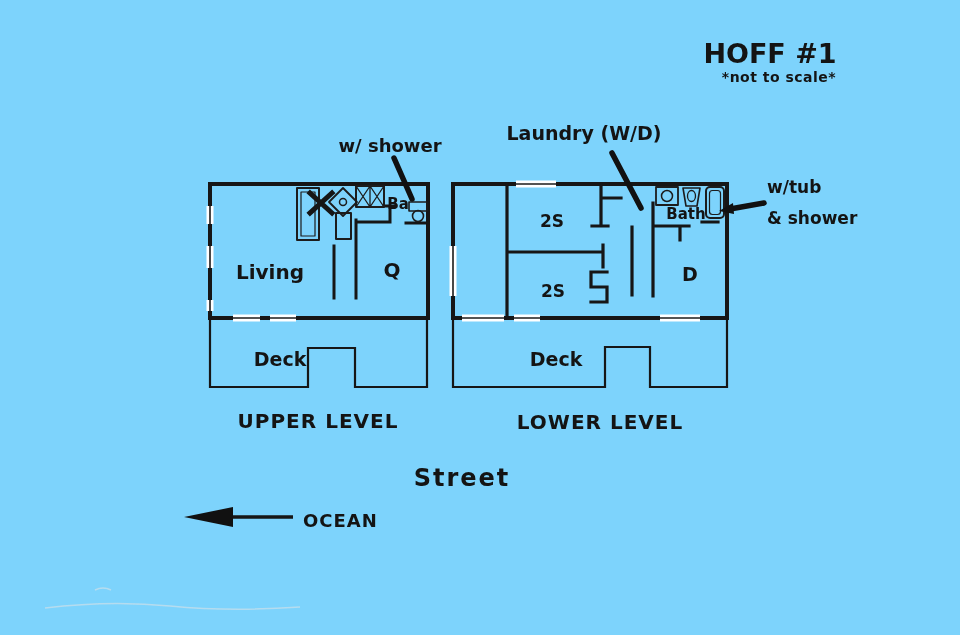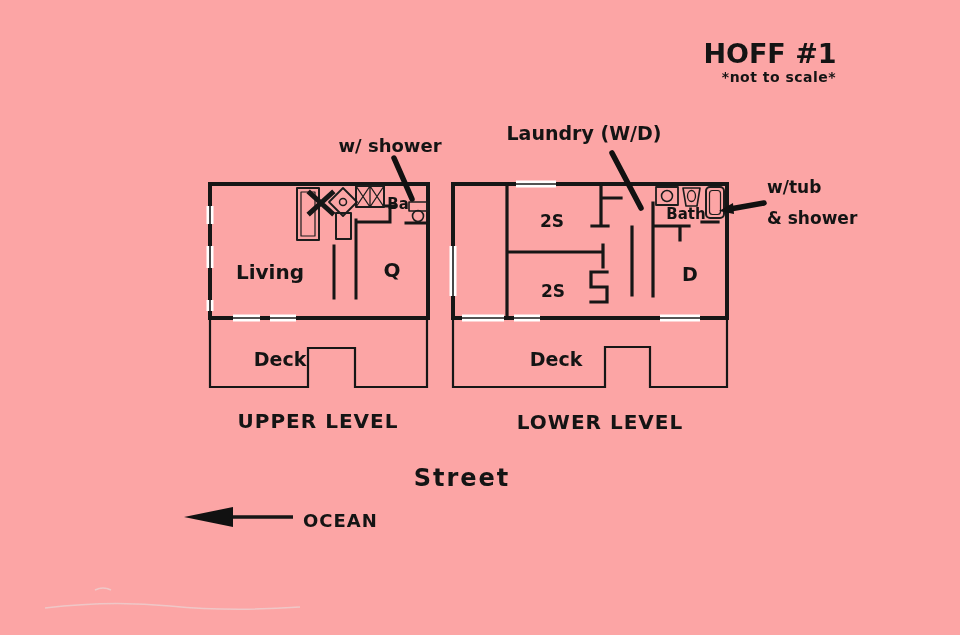--- a/index.html
+++ b/index.html
@@ -1,17 +1,17 @@
 <!DOCTYPE html>
 <html><head>
 <meta charset="utf-8">
 <style>
   html,body{margin:0;padding:0;background:#fff;}
   .page{
-    position:relative;width:960px;height:635px;background:#fca5a5;
+    position:relative;width:960px;height:635px;background:#7dd3fc;
     font-family:"DejaVu Sans","Liberation Sans",sans-serif;overflow:hidden;
   }
   svg{position:absolute;left:0;top:0;}
   text{fill:#141414;font-family:"DejaVu Sans","Liberation Sans",sans-serif;font-weight:700;}
   .wall{stroke:#161616;fill:none;stroke-linecap:square;}
   .thin{stroke:#161616;fill:none;stroke-linecap:butt;}
   .winwhite{stroke:#ffffff;fill:none;stroke-width:7;}
   .winline{stroke:#1c1c1c;fill:none;stroke-width:1.6;}
   .fixture{stroke:#1c1c1c;fill:none;stroke-linejoin:round;}
   .pointer{stroke:#111111;fill:none;stroke-width:5.5;stroke-linecap:round;}

